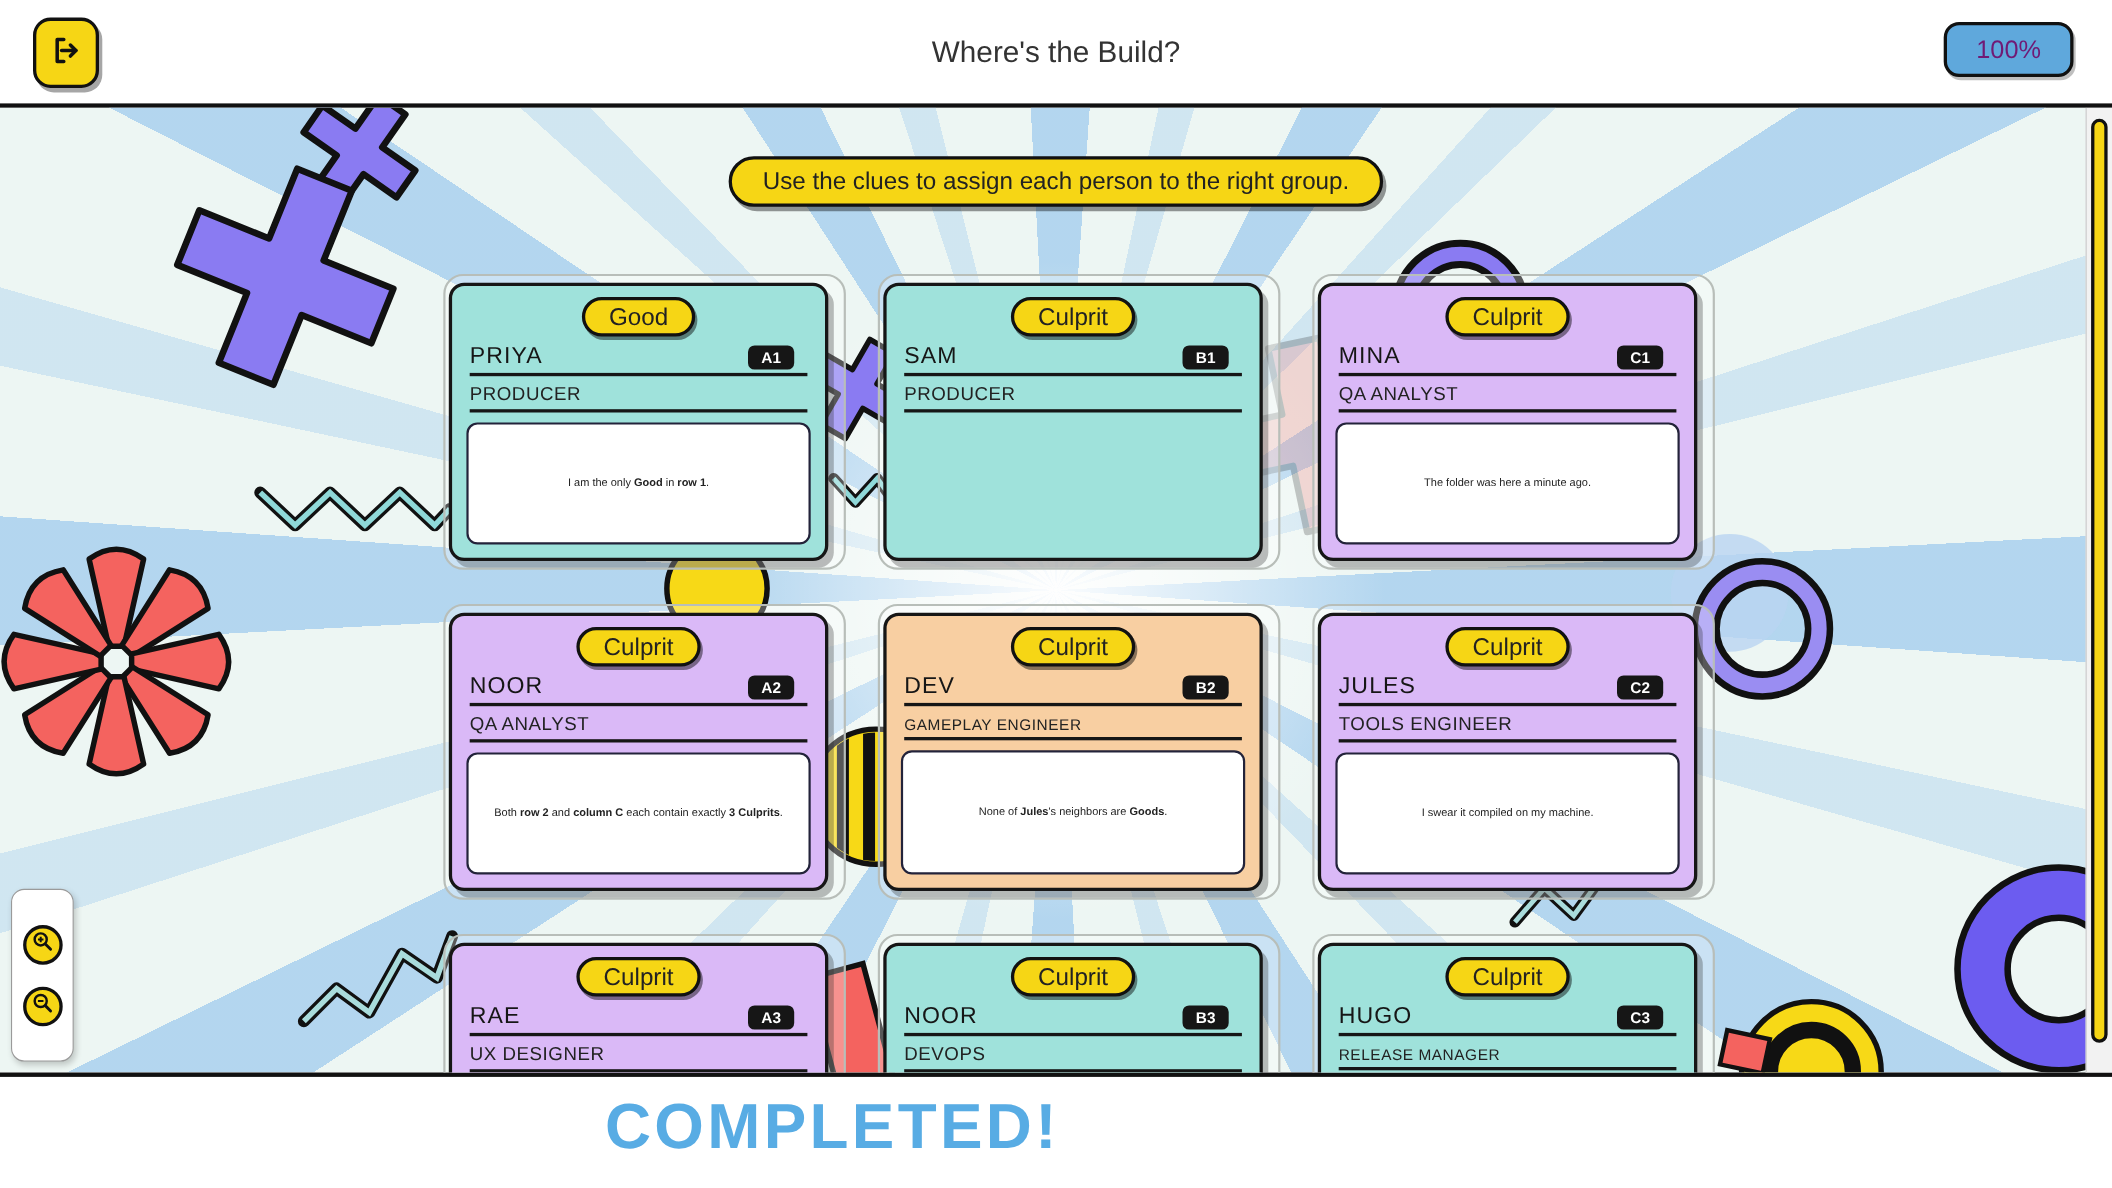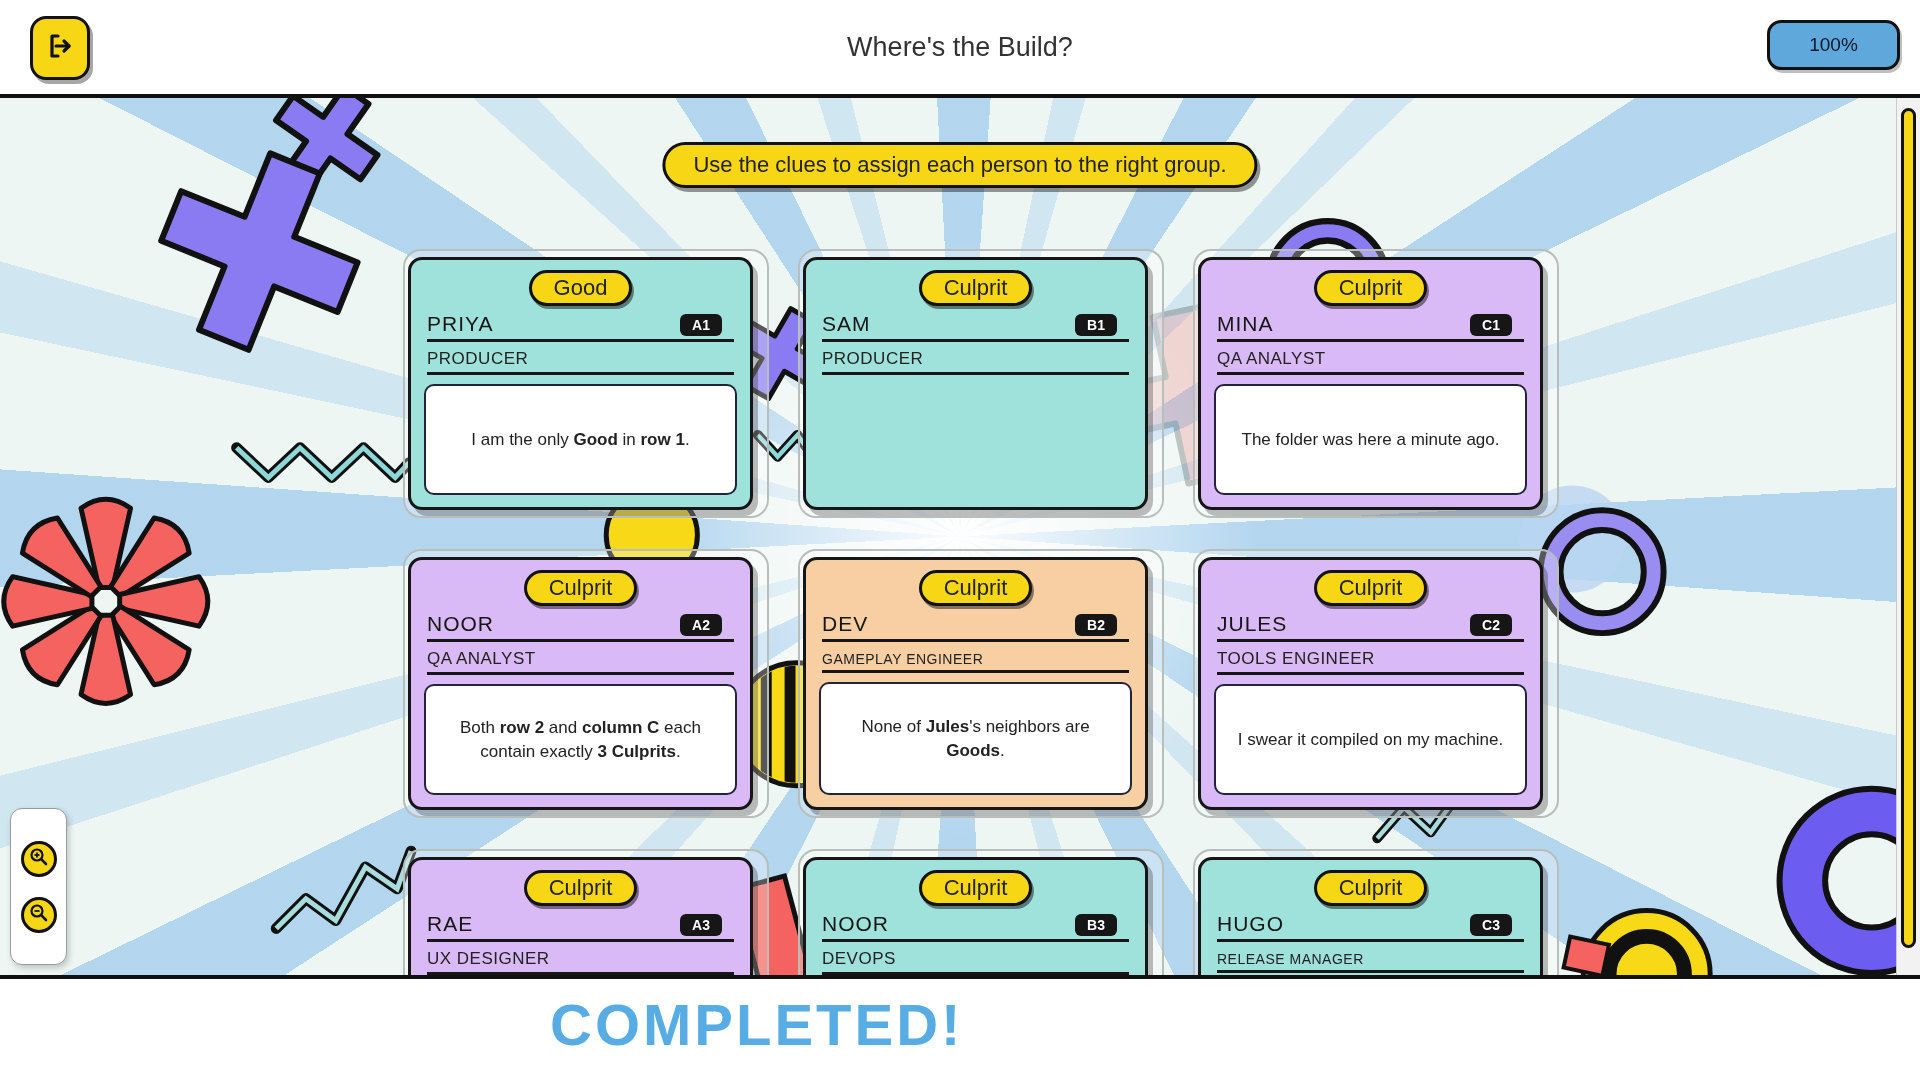--- a/index.html
+++ b/index.html
@@ -16,23 +16,23 @@
     position:absolute; left:30px; top:16px; width:60px; height:64px;
     background:#f6d615; border:3px solid #111; border-radius:16px;
     box-shadow:3px 4px 0 rgba(0,0,0,.35);
     display:flex; align-items:center; justify-content:center; cursor:pointer;
   }
   .page-title {
     position:absolute; inset:0; display:flex; align-items:center; justify-content:center;
     font-size:27px; color:#333; pointer-events:none;
   }
   .zoom-btn {
-    position:absolute; left:1767px; top:20px; width:133px; height:50px;
+    position:absolute; left:1767px; top:20px; width:118px; height:50px;
     background:#5fa8dc; border:3px solid #111; border-radius:14px;
-    font-size:19px; color:#0f172a; cursor:pointer;
+    font-size:23px; color:#701a75; cursor:pointer;
     display:flex; align-items:center; justify-content:center;
     box-shadow:2px 3px 0 rgba(0,0,0,.25);
   }
 
   
   .main {
     position:relative; height:877px; overflow:hidden;
     background:
       radial-gradient(circle at 50% 50%, rgba(255,255,255,.95) 0px, rgba(255,255,255,.65) 90px, rgba(255,255,255,0) 300px),
       repeating-conic-gradient(from -3deg at 50% 50%, rgba(165,206,238,.8) 0deg 7deg, rgba(165,206,238,0) 7deg 30deg),
@@ -73,21 +73,21 @@
   }
   .name-row { display:flex; justify-content:space-between; align-items:flex-end; padding:0 16px; margin-top:6px; }
   .pname { font-size:21px; letter-spacing:1px; color:#161616; }
   .cellid { background:#161616; color:#fff; font-size:14px; font-weight:bold; border-radius:6px; padding:3px 12px; margin-right:12px; }
   .rule { height:3px; background:#161616; margin:3px 16px 0; }
   .role { padding:0 16px; margin-top:7px; font-size:17px; color:#222; letter-spacing:.5px; }
   .role.small { font-size:14px; margin-top:9px; }
   .clue {
     flex:1; margin:9px 13px 12px; background:#fff; border:2px solid #23233a; border-radius:10px;
     display:flex; align-items:center; justify-content:center; text-align:center;
-    font-size:17px; color:#222; padding:6px 14px; line-height:1.4;
+    font-size:10px; color:#222; padding:6px 14px; line-height:1.4;
   }
 
   
   .zoom-panel {
     position:absolute; left:10px; top:710px; width:57px; height:157px; z-index:7;
     background:#fff; border:1.5px solid #9a9a9a; border-radius:12px;
     box-shadow:2px 3px 6px rgba(0,0,0,.2);
     display:flex; flex-direction:column; align-items:center; justify-content:center; gap:20px;
   }
   .zoom-circle {

